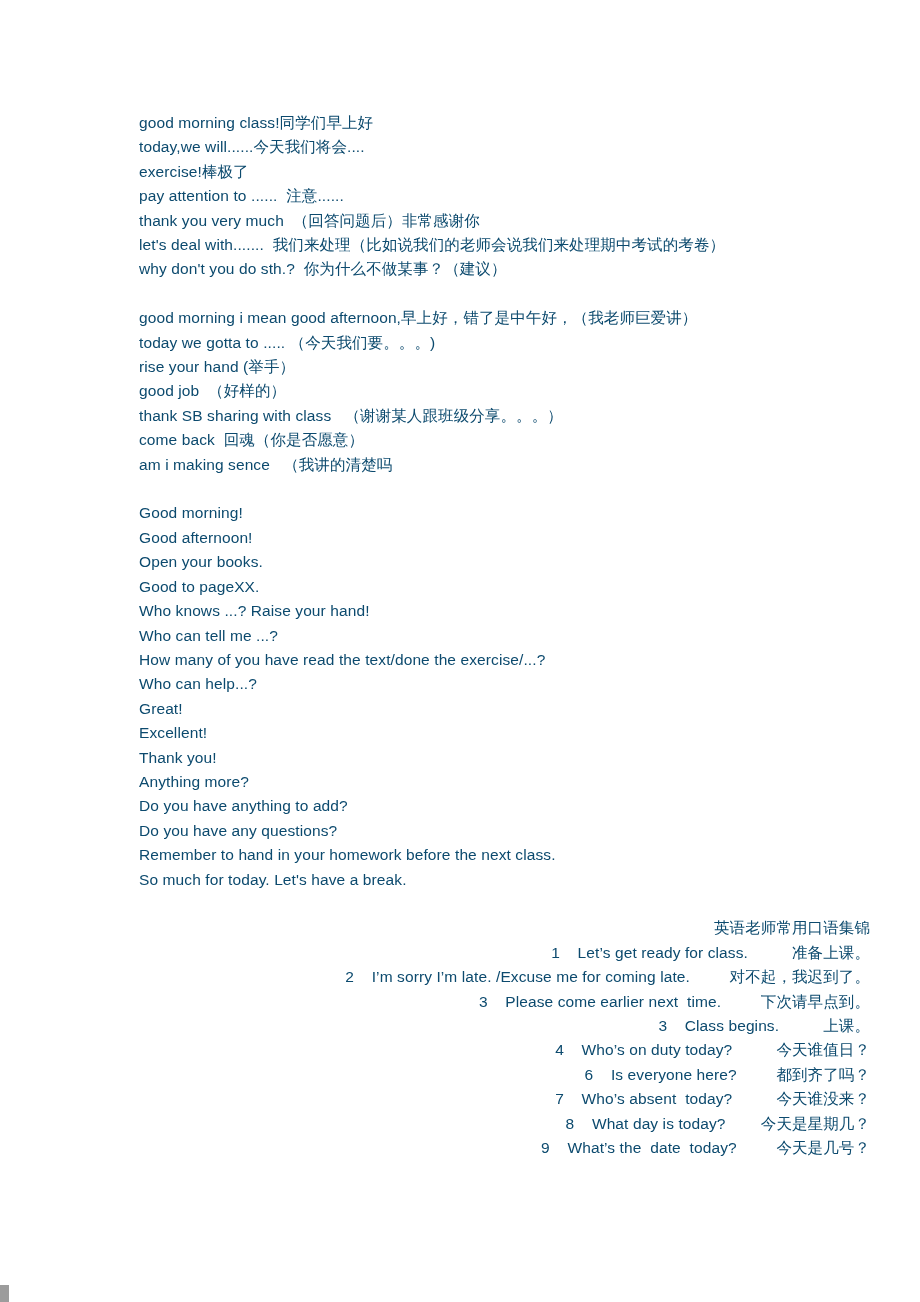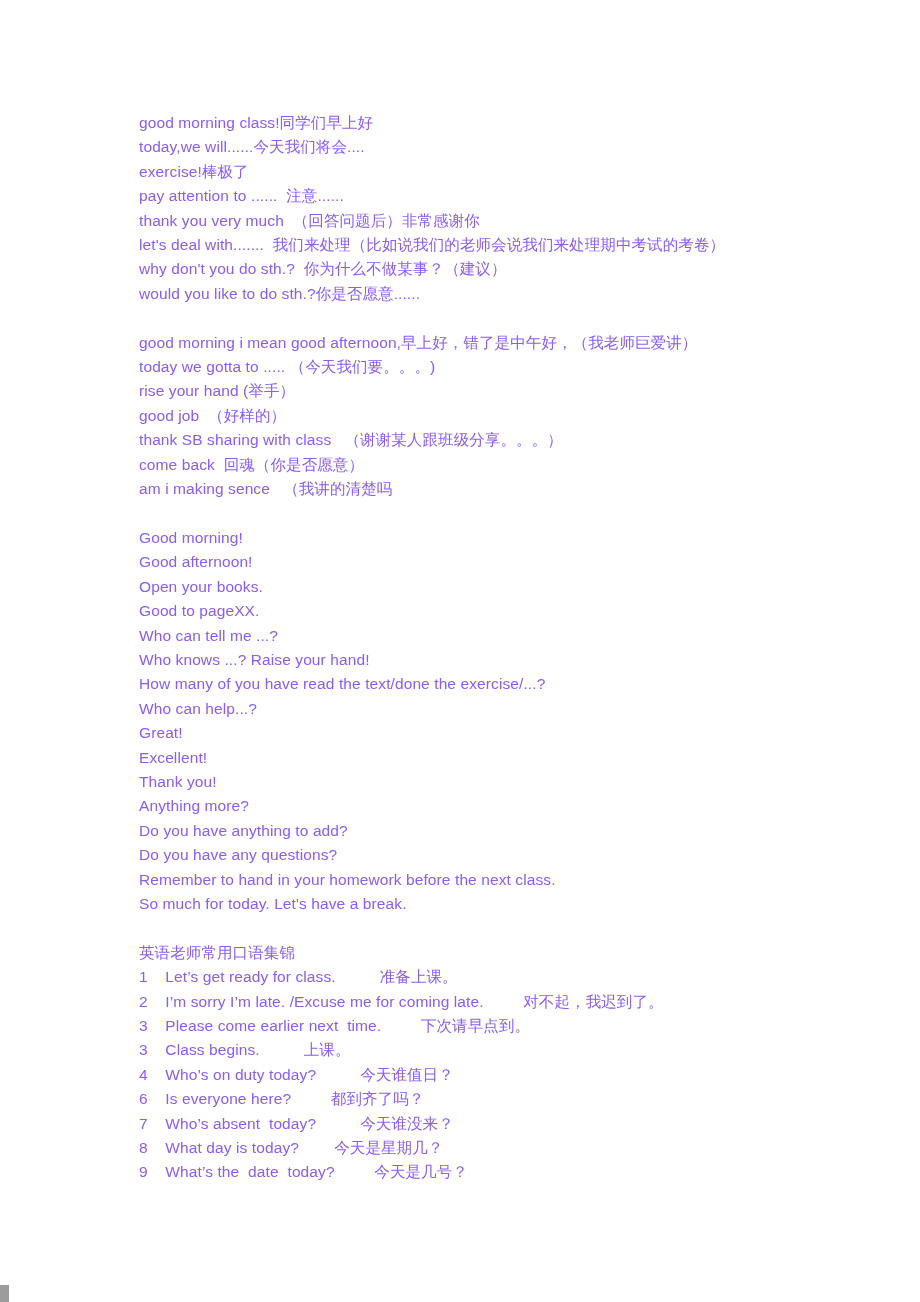--- a/index.html
+++ b/index.html
@@ -8,33 +8,34 @@
     background: #ffffff;
   }
   .page {
     position: relative;
     width: 920px;
     height: 1302px;
     background: #ffffff;
     overflow: hidden;
     font-family: "Liberation Sans", "DejaVu Sans", sans-serif;
     font-size: 15.5px;
-    color: #8b5cf6;
+    color: #0c4a6e;
   }
   .content {
     position: absolute;
     left: 139px;
     top: 111px;
     right: 50px;
   }
   .section {
     margin-bottom: 24.4px;
   }
   .section:last-child {
     margin-bottom: 0;
+    text-align: right;
   }
   .line {
     line-height: 24.4px;
     min-height: 24.4px;
     white-space: pre-wrap;
     letter-spacing: 0.1px;
   }
   .corner-artifact {
     position: absolute;
     left: 0;
@@ -50,38 +51,37 @@
 <div class="page">
   <div class="content">
       <div class="section">
         <div class="line">good morning class!同学们早上好</div>
         <div class="line">today,we will......今天我们将会....</div>
         <div class="line">exercise!棒极了</div>
         <div class="line">pay attention to ......  注意......</div>
         <div class="line">thank you very much  （回答问题后）非常感谢你</div>
         <div class="line">let's deal with.......  我们来处理（比如说我们的老师会说我们来处理期中考试的考卷）</div>
         <div class="line">why don't you do sth.?  你为什么不做某事？（建议）</div>
-        <div class="line">would you like to do sth.?你是否愿意......</div>
       </div>
       <div class="section">
         <div class="line">good morning i mean good afternoon,早上好，错了是中午好，（我老师巨爱讲）</div>
         <div class="line">today we gotta to ..... （今天我们要。。。)</div>
         <div class="line">rise your hand (举手）</div>
         <div class="line">good job  （好样的）</div>
         <div class="line">thank SB sharing with class   （谢谢某人跟班级分享。。。）</div>
         <div class="line">come back  回魂（你是否愿意）</div>
         <div class="line">am i making sence   （我讲的清楚吗</div>
       </div>
       <div class="section">
         <div class="line">Good morning!</div>
         <div class="line">Good afternoon!</div>
         <div class="line">Open your books.</div>
         <div class="line">Good to pageXX.</div>
+        <div class="line">Who knows ...? Raise your hand!</div>
         <div class="line">Who can tell me ...?</div>
-        <div class="line">Who knows ...? Raise your hand!</div>
         <div class="line">How many of you have read the text/done the exercise/...?</div>
         <div class="line">Who can help...?</div>
         <div class="line">Great!</div>
         <div class="line">Excellent!</div>
         <div class="line">Thank you!</div>
         <div class="line">Anything more?</div>
         <div class="line">Do you have anything to add?</div>
         <div class="line">Do you have any questions?</div>
         <div class="line">Remember to hand in your homework before the next class.</div>
         <div class="line">So much for today. Let's have a break.</div>

